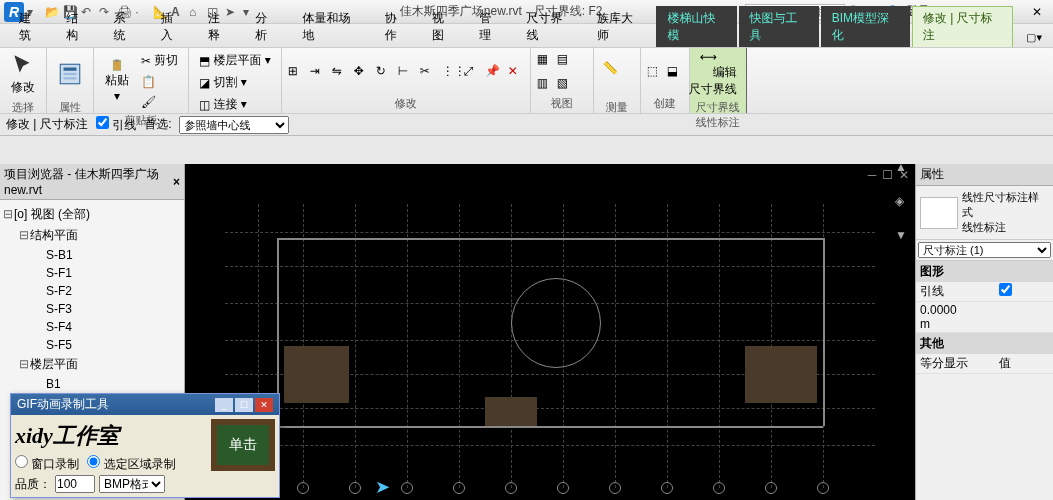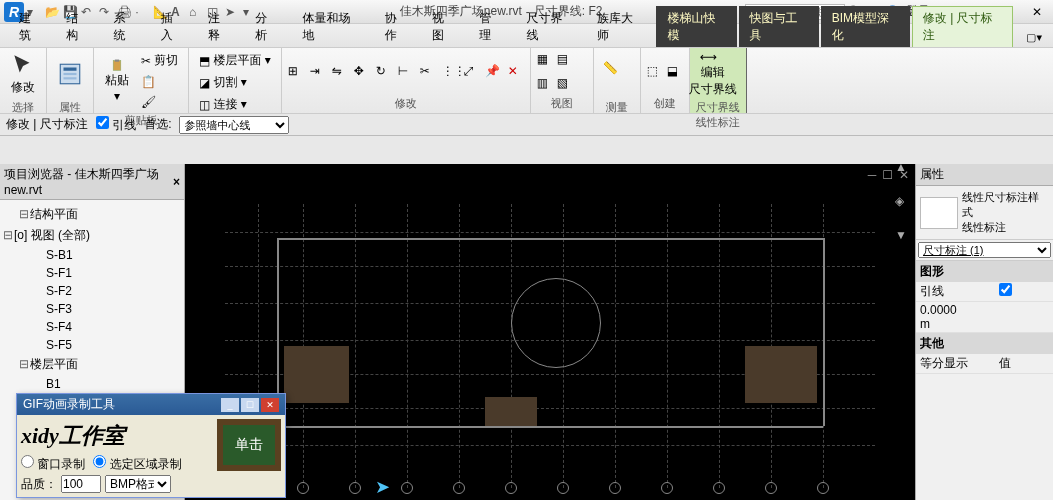--- a/index.html
+++ b/index.html
@@ -11,21 +11,21 @@
 .qat { display:flex; gap:4px; align-items:center; }
 .qat span, .qat svg { width:14px; height:14px; cursor:pointer; color:#555; }
 .titlebar .center { flex:1; text-align:center; display:flex; justify-content:center; gap:4px; align-items:center; color:#444; }
 .titlebar .right { display:flex; gap:6px; align-items:center; }
 .search-box { width:100px; border:1px solid #bbb; background:#fff; height:16px; padding:0 3px; font-style:italic; color:#999; font-size:11px; }
 .winbtn { width:24px; height:18px; display:flex; align-items:center; justify-content:center; cursor:pointer; }
 
 
 .tabbar { display:flex; height:24px; background:linear-gradient(#f0f0f0,#e4e4e4); border-bottom:1px solid #ccc; align-items:end; padding-left:8px; gap:2px; }
 .tab { padding:3px 10px; cursor:pointer; border:1px solid transparent; border-bottom:none; }
-.tab.dark { background:#3a3a3a; color:#fef9c3; }
+.tab.dark { background:#3a3a3a; color:#5eead4; }
 .tab.active { background:#e6f3d9; border-color:#9bc66c; color:#2e5a0e; }
 .tab.sub { font-size:11px; }
 
 
 .ribbon { display:flex; height:66px; background:linear-gradient(#f8f8f8,#e8e8e8); border-bottom:1px solid #ccc; }
 .panel { display:flex; flex-direction:column; border-right:1px solid #ccc; padding:2px 6px; }
 .panel .row { display:flex; gap:3px; flex:1; align-items:center; }
 .panel .label { text-align:center; font-size:11px; color:#555; padding-top:2px; }
 .rbtn { display:flex; flex-direction:column; align-items:center; justify-content:center; cursor:pointer; padding:2px; }
 .rbtn-big { width:34px; height:48px; }
@@ -58,31 +58,31 @@
 .room-block { position:absolute; background:#4a3a2a; }
 .circle-feat { position:absolute; border:1px solid #888; border-radius:50%; }
 .grid-bub { position:absolute; width:12px; height:12px; border:1px solid #888; border-radius:50%; }
 .cursor-arrow { position:absolute; color:#4fc3f7; font-size:18px; }
 
 .props { width:138px; background:#f0f0f0; border-left:1px solid #aaa; display:flex; flex-direction:column; font-size:11px; }
 .props-title { background:#d8d8d8; padding:2px 4px; border-bottom:1px solid #aaa; }
 .props-head { display:flex; padding:4px; gap:4px; align-items:center; border-bottom:1px solid #ccc; }
 .props-head .thumb { width:38px; height:32px; background:#fff; border:1px solid #bbb; }
 .props-head .txt { flex:1; font-size:11px; }
-.props-sel { display:flex; padding:2px; border-bottom:1px solid #ccc;text-decoration:underline; }
+.props-sel { display:flex; padding:2px; border-bottom:1px solid #ccc; }
 .props-sel select { flex:1; font-size:11px; }
 .props-group { background:#d8d8d8; padding:2px 4px; font-weight:bold; }
 .props-row { display:flex; border-bottom:1px solid #e0e0e0; padding:1px 4px; }
 .props-row .k { flex:1; }
 .props-row .v { width:50px; }
 .nav-icons { position:absolute; right:146px; top:160px; display:flex; flex-direction:column; gap:20px; }
 .nav-icons span { color:#aaa; cursor:pointer; }
 
 
-.gifwin { position:absolute; left:16px; bottom:2px; width:270px; background:#ece9d8; border:1px solid #7a96df; box-shadow:2px 2px 6px rgba(0,0,0,0.3); }
+.gifwin { position:absolute; left:10px; bottom:2px; width:270px; background:#ece9d8; border:1px solid #7a96df; box-shadow:2px 2px 6px rgba(0,0,0,0.3); }
 .gif-title { background:linear-gradient(#3a6ea5,#2a5a95); color:#fff; padding:2px 6px; display:flex; justify-content:space-between; align-items:center; font-size:11px; }
 .gif-title .btns { display:flex; gap:2px; }
 .gif-title .btns span { width:18px; height:14px; background:#c8d8f0; display:flex; align-items:center; justify-content:center; cursor:pointer; font-size:9px; }
 .gif-title .btns .close { background:#d04030; color:#fff; }
 .gif-body { display:flex; padding:4px; gap:6px; }
 .gif-left { flex:1; }
 .gif-logo { font-family:"KaiTi","STKaiti",serif; font-style:italic; font-weight:bold; font-size:22px; padding:2px 0; }
 .gif-radio { display:flex; gap:8px; font-size:11px; padding:2px 0; }
 .gif-row { display:flex; gap:4px; align-items:center; font-size:11px; }
 .gif-snap { width:64px; height:52px; border:6px solid #5a4020; background:#2a5a2a; display:flex; align-items:center; justify-content:center; color:#fff; font-size:14px; cursor:pointer; }
@@ -246,21 +246,21 @@
     <div class="row" style="gap:4px">
       <span class="icon-box">⬚</span>
       <span class="icon-box">⬓</span>
     </div>
     <div class="label">创建</div>
   </div>
   <div class="panel panel-tight">
     <div class="row">
       <div class="rbtn rbtn-big">
           <span class="icon-big">⟷</span>
-          <span style="text-align:center;white-space:pre">编辑
+          <span style="text-align:right;white-space:pre">编辑
 尺寸界线</span>
         </div>
     </div>
     <div class="label" style="white-space:pre">尺寸界线
 线性标注</div>
   </div>
 </div>
 
 <div class="optionsbar">
   <span>修改 | 尺寸标注</span>
@@ -270,22 +270,22 @@
 </div>
 
 <div class="main">
 
   <div class="browser">
     <div class="browser-title">
       <span>项目浏览器 - 佳木斯四季广场new.rvt</span>
       <span class="x">×</span>
     </div>
     <div class="tree">
+      <div class="tree-item"><span class="exp">⊟</span><span>[o] 视图 (全部)</span></div>
       <div class="tree-item" style="padding-left:16px"><span class="exp">⊟</span><span>结构平面</span></div>
-      <div class="tree-item"><span class="exp">⊟</span><span>[o] 视图 (全部)</span></div>
       <div class="tree-item" style="padding-left:44px">S-B1</div>
       <div class="tree-item" style="padding-left:44px">S-F1</div>
       <div class="tree-item" style="padding-left:44px">S-F2</div>
       <div class="tree-item" style="padding-left:44px">S-F3</div>
       <div class="tree-item" style="padding-left:44px">S-F4</div>
       <div class="tree-item" style="padding-left:44px">S-F5</div>
       <div class="tree-item" style="padding-left:16px"><span class="exp">⊟</span><span>楼层平面</span></div>
       <div class="tree-item" style="padding-left:44px">B1</div>
       <div class="tree-item" style="padding-left:44px">F1</div>
       <div class="tree-item active" style="padding-left:44px">F2</div>

